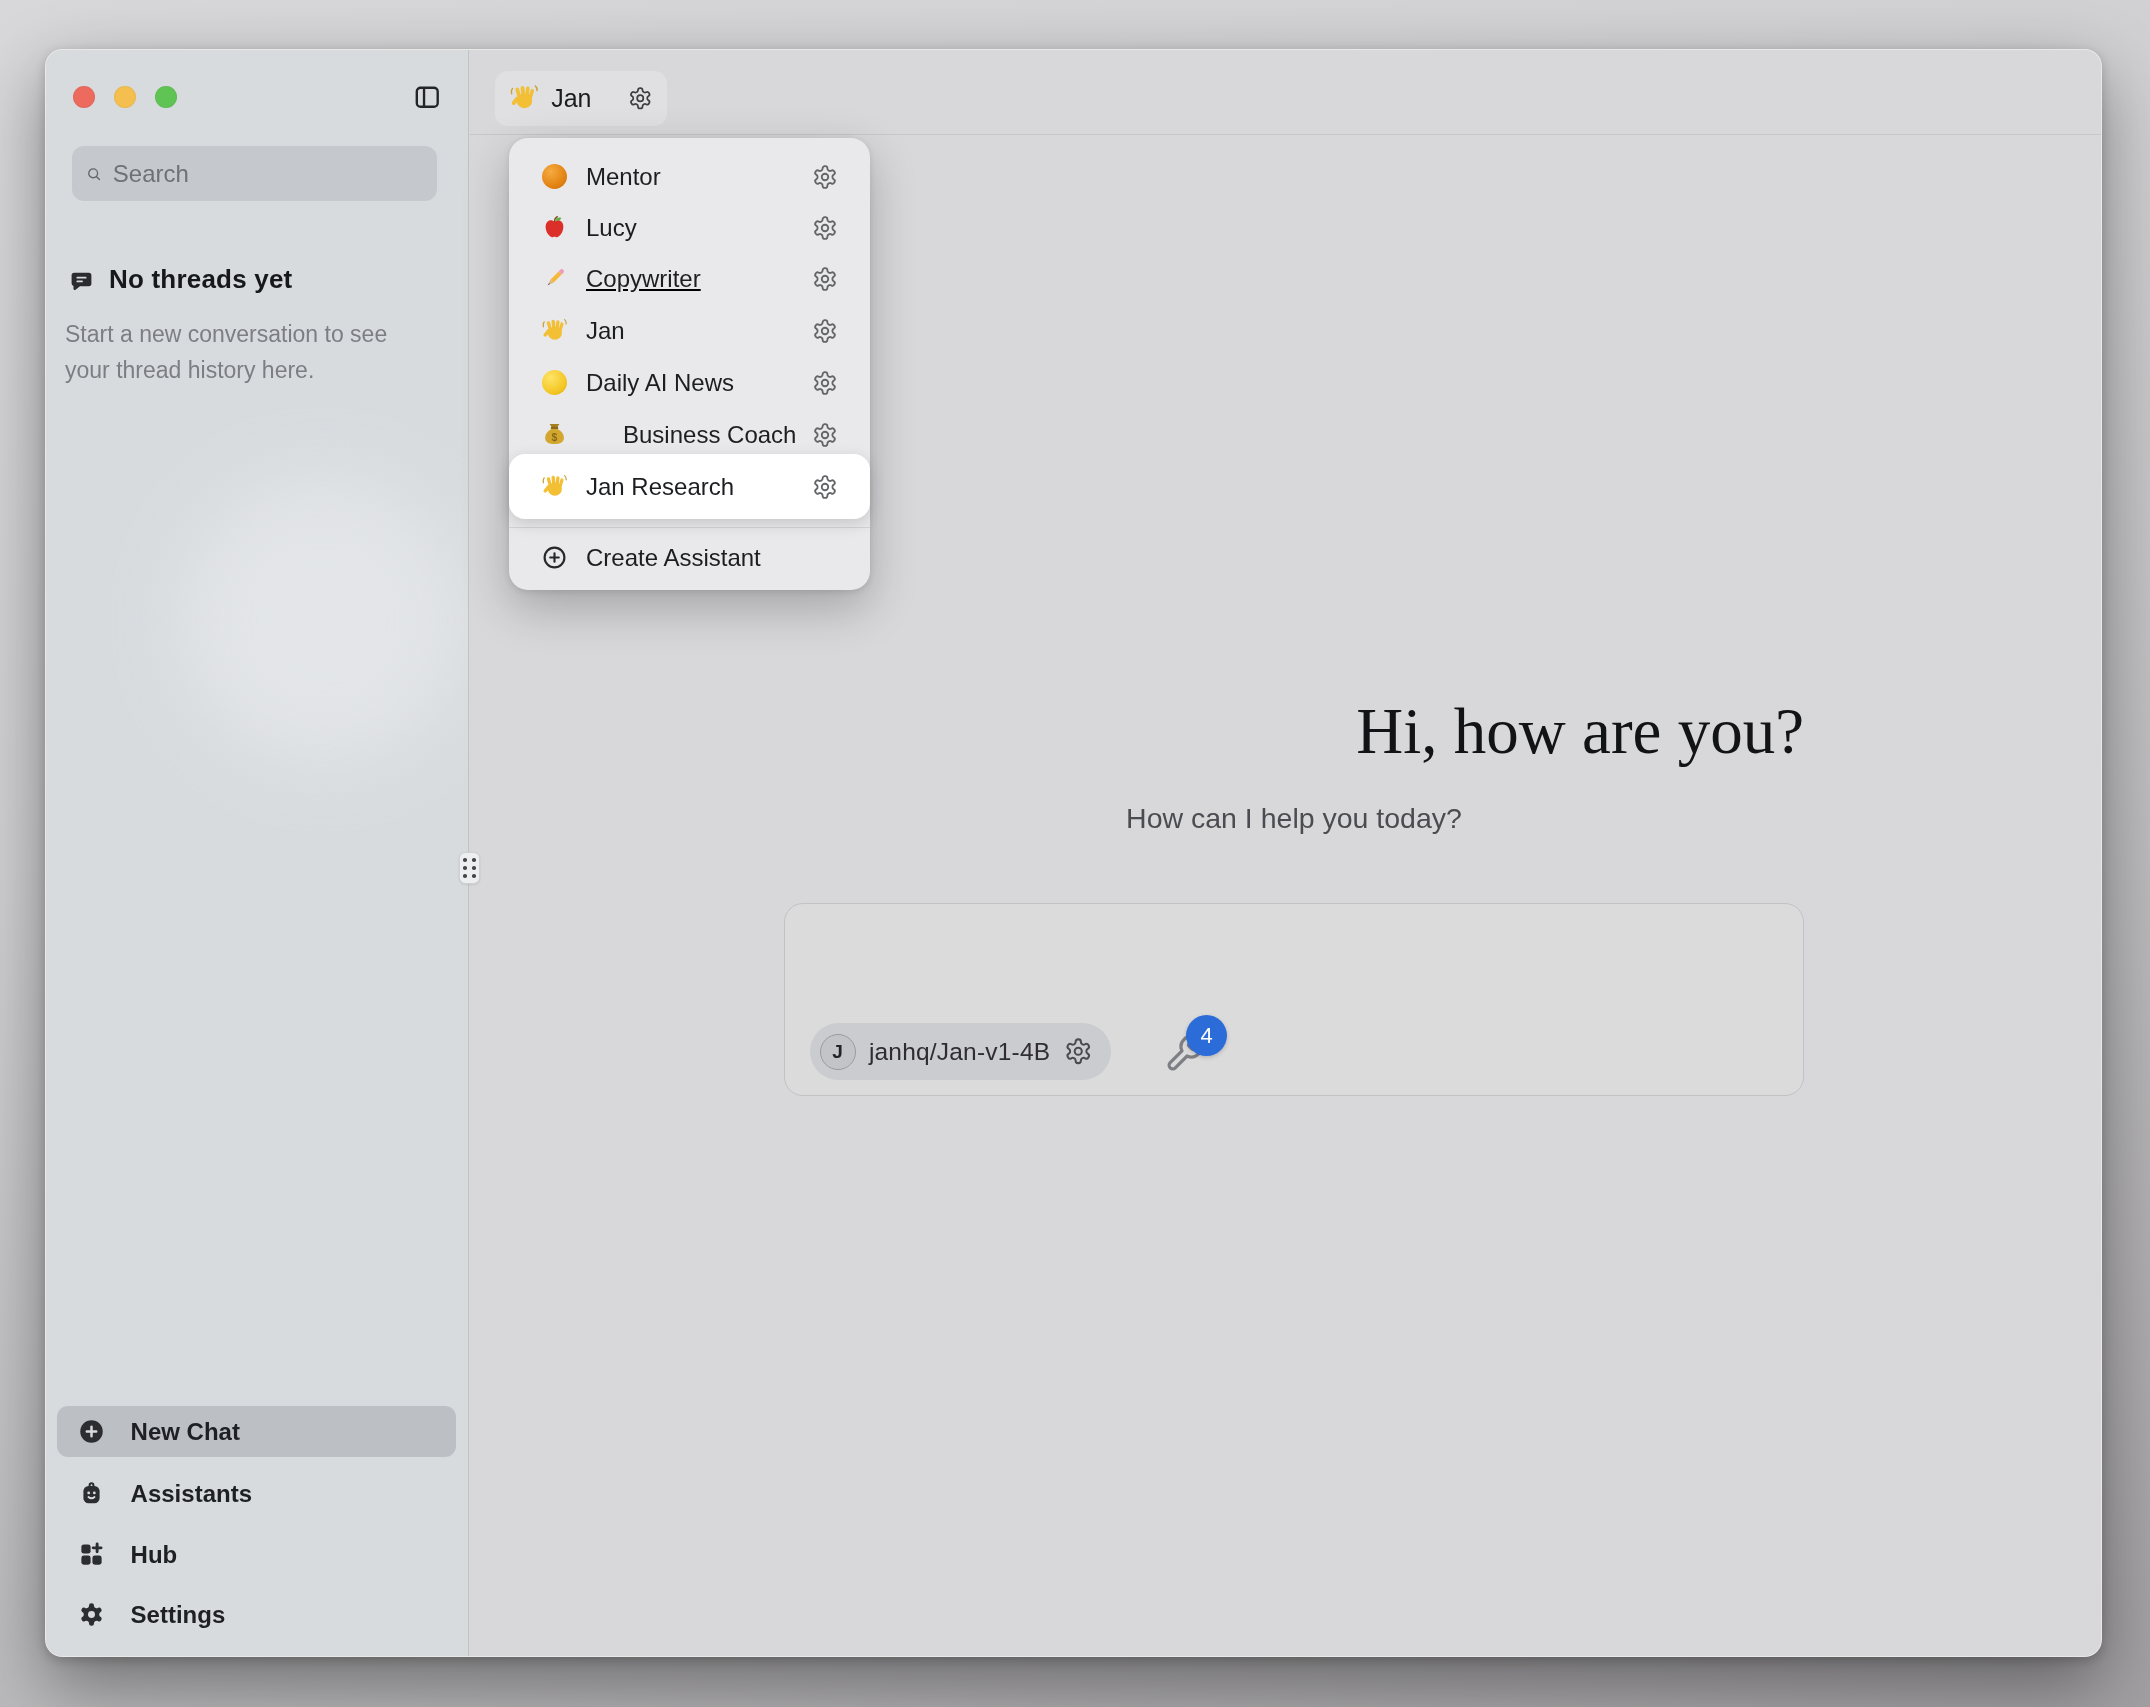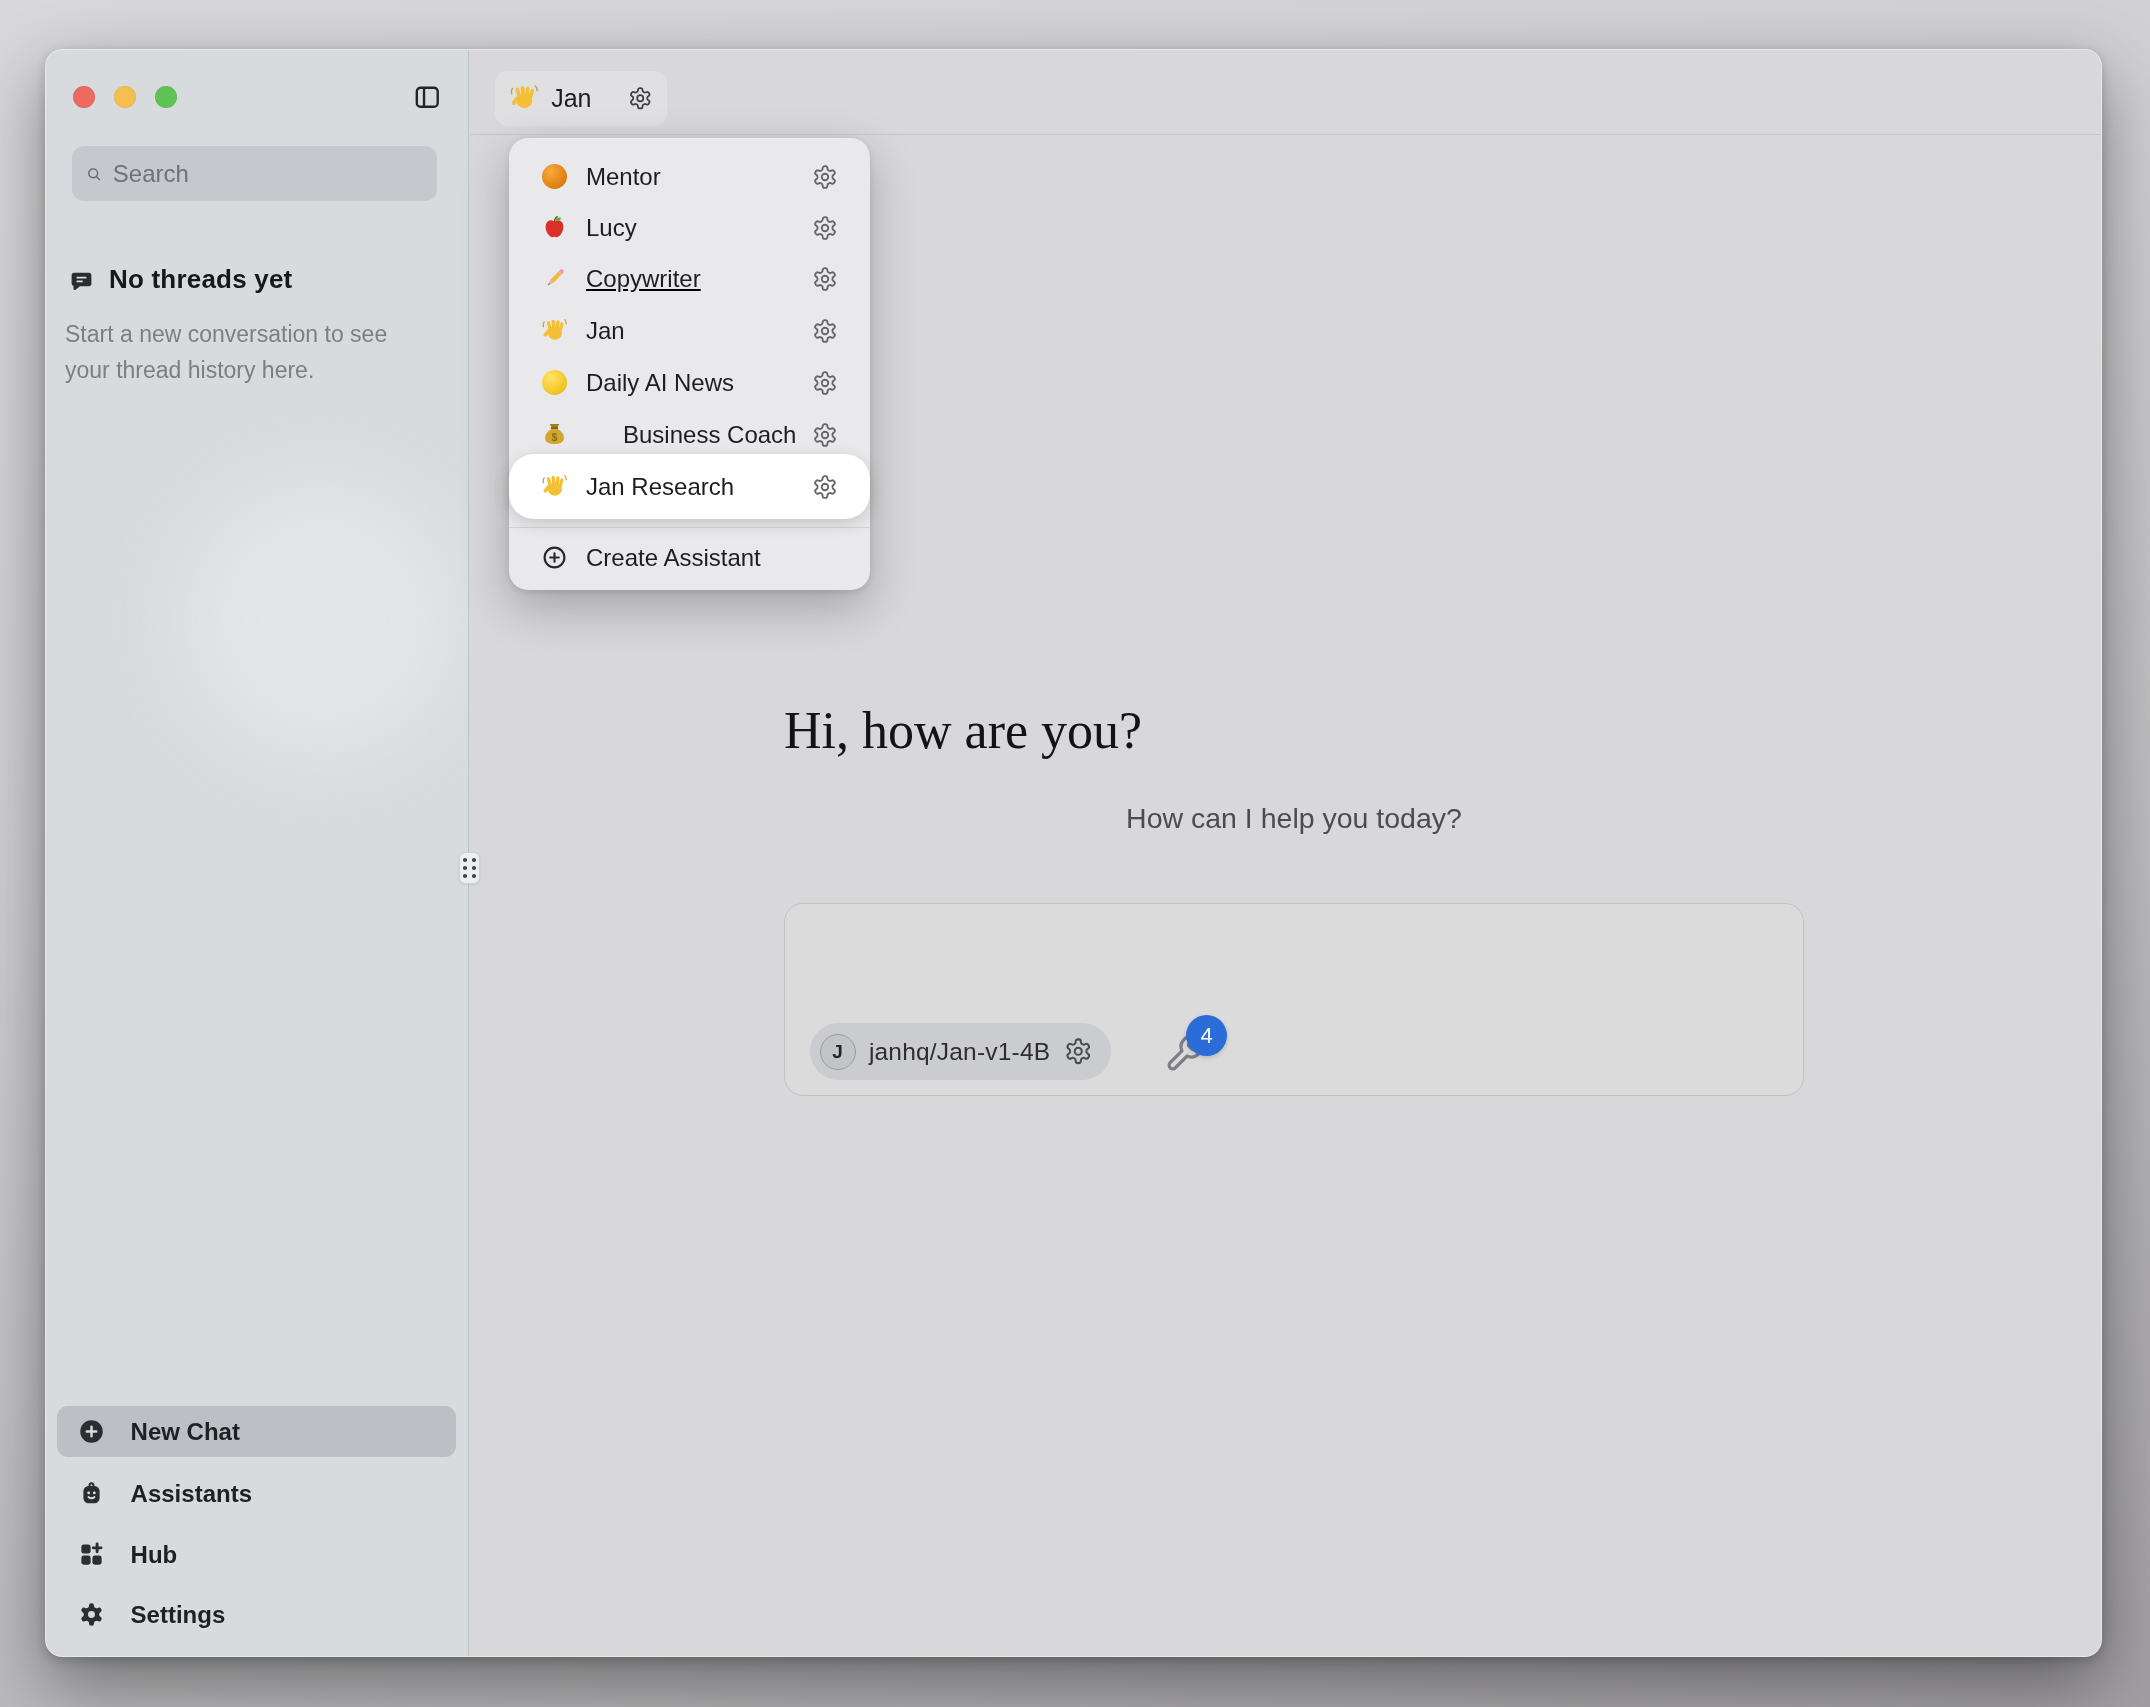--- a/index.html
+++ b/index.html
@@ -94,35 +94,35 @@
     box-shadow:0 17.4px 47px rgba(0,0,0,.24), 0 1.6px 6.3px rgba(0,0,0,.10);
   }
   .menu-item {
     position:absolute; left:0; width:100%; height:51px;
     display:flex; align-items:center; padding-left:32px;
   }
   .menu-item .mi-icon { width:27px; height:27px; flex:0 0 auto; display:flex; align-items:center; justify-content:center; }
   .menu-item .mi-label { margin-left:18px; font-size:24px; font-weight:500; color:#1d1e22; }
   .menu-item .mi-gear { position:absolute; right:32px; width:26px; height:26px; color:#646569; }
   .menu-item.highlight {
-    height:65px; background:#ffffff; border-radius:25px;
+    height:65px; background:#ffffff; border-radius:16px;
     box-shadow:0 4.7px 16px rgba(0,0,0,.15);
   }
   .menu-sep { position:absolute; left:0; right:0; top:389px; height:0.8px; background:rgba(60,60,67,.13); }
   .create-icon { width:27px; height:27px; color:#27282c; }
 
   .emoji-circle { width:25px; height:25px; border-radius:50%; }
   .emoji-circle.orange { background:radial-gradient(circle at 35% 30%, #f6ab3e, #e07f10 68%, #c66a08); }
   .emoji-circle.yellow { background:radial-gradient(circle at 35% 30%, #ffe469, #f2c41f 68%, #d9a90e); }
 
   
   .greet-title {
-    position:absolute; left:315px; top:640px; width:1020px; text-align:left;
+    position:absolute; left:315px; top:640px; width:1020px; text-align:right;
     font-family:"Liberation Serif","DejaVu Serif",serif;
-    font-size:52px; line-height:82px; font-weight:500; color:#121316;
+    font-size:65px; line-height:82px; font-weight:500; color:#121316;
   }
   .greet-sub {
     position:absolute; left:315px; top:752px; width:1020px; text-align:center;
     font-size:28.5px; color:#4b4c51;
   }
 
   
   .composer {
     position:absolute; left:315px; top:853px; width:1020px; height:193px;
     border:1.6px solid #c2c2c4; border-radius:19px; background:rgba(255,255,255,.10);

